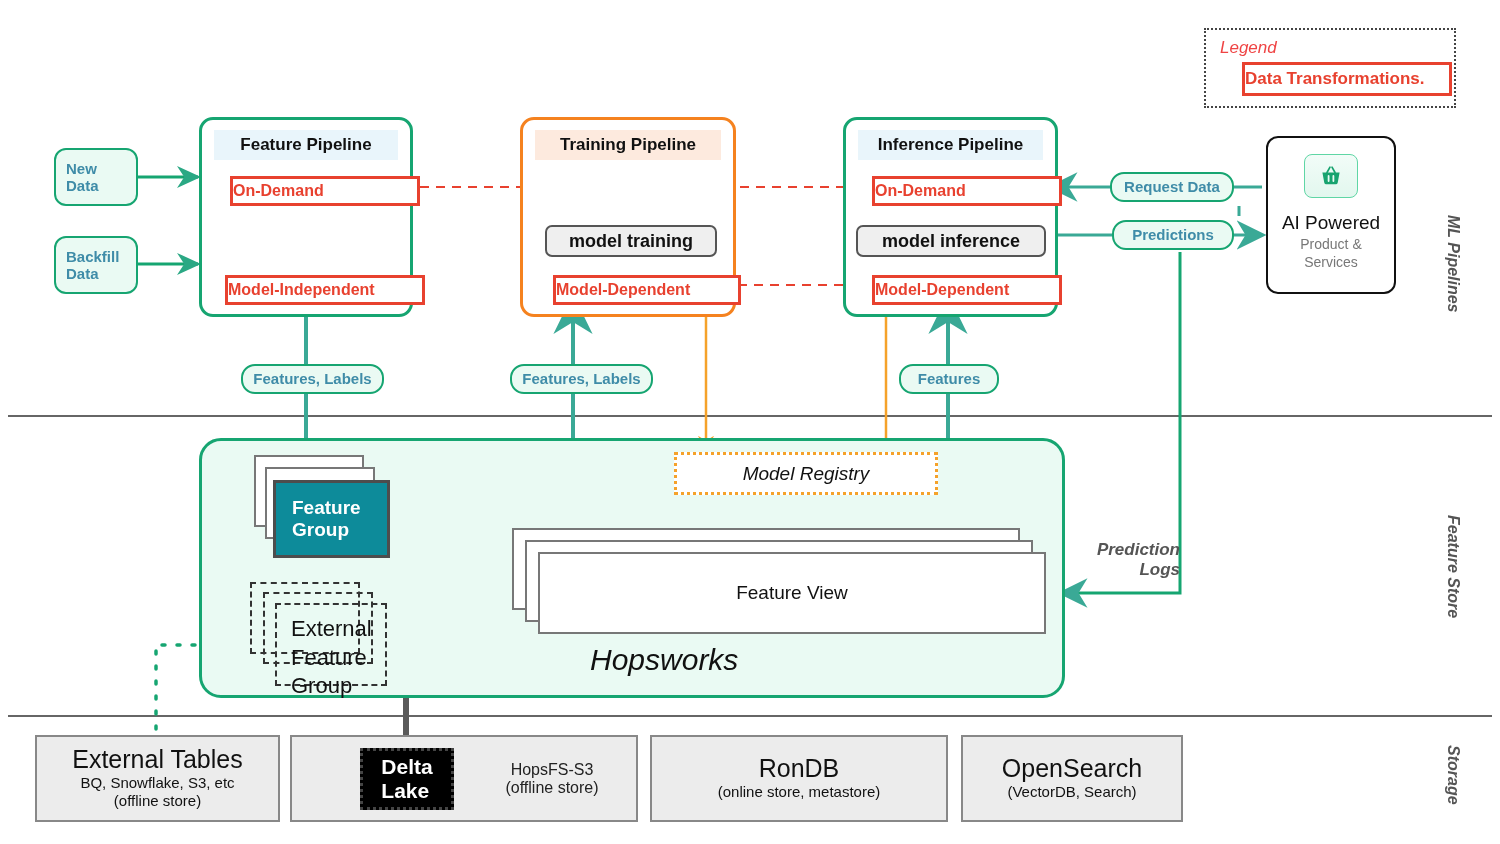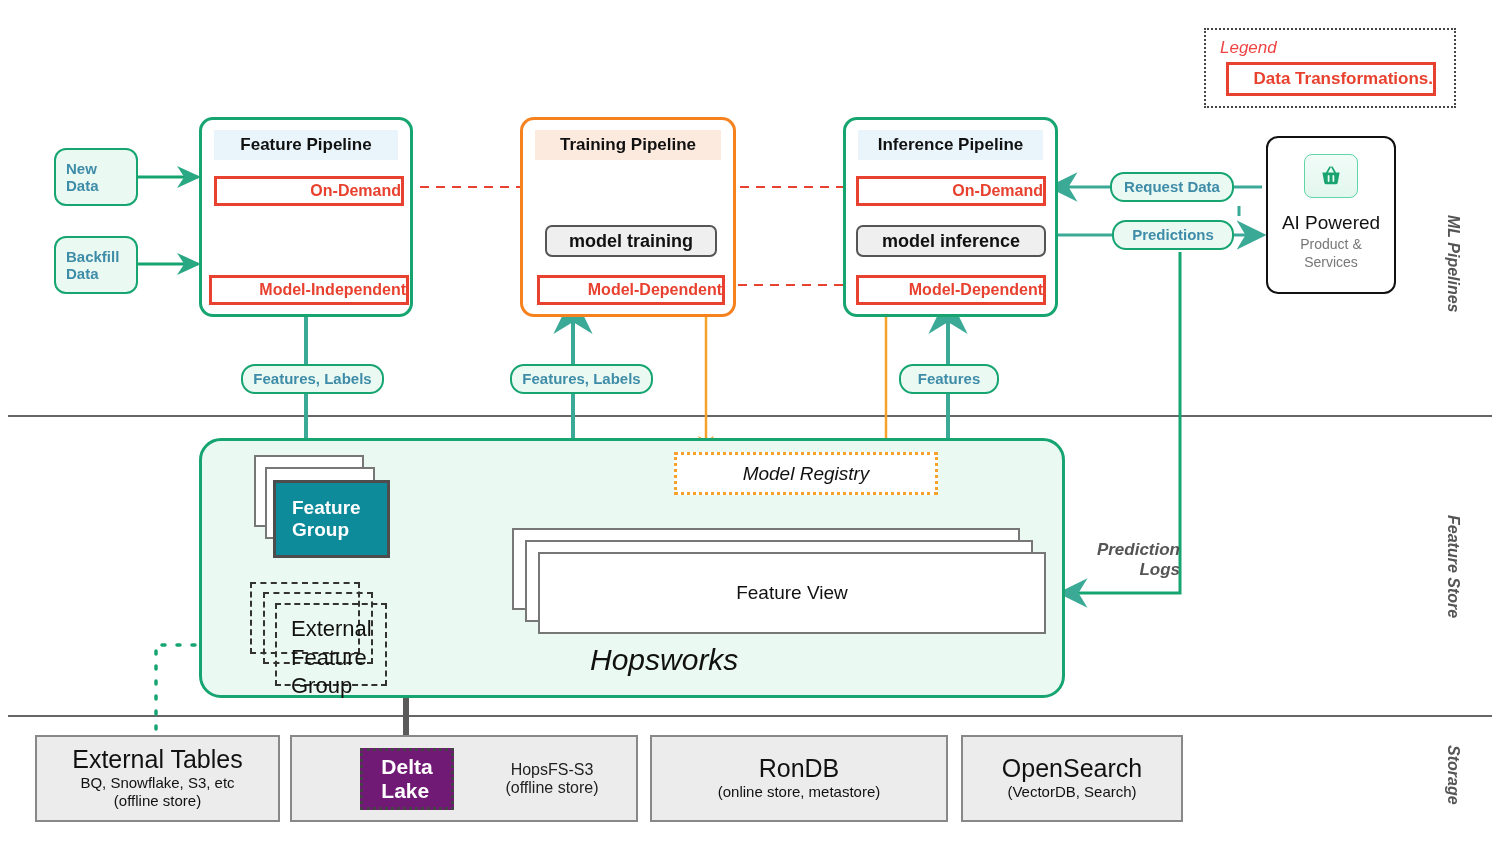--- a/index.html
+++ b/index.html
@@ -22,22 +22,23 @@
     position:absolute;left:12px;right:12px;top:10px;height:30px;
     display:flex;align-items:center;justify-content:center;
     font-weight:bold;font-size:17px;color:#111;background:#e9f5fb;
   }
   .pipe-title.orange{background:#fdeade;}
 
   
   .redbox{
     border:3px solid #e8412f;background:#fff;color:#e8412f;
     font-weight:bold;font-size:16px;
-    display:flex;align-items:center;justify-content:flex-end;
+    display:flex;align-items:center;justify-content:flex-start;
     box-sizing:border-box;
+    margin-left:16px;
   }
   
   .graybox{
     border:2px solid #555;background:#efefef;color:#111;border-radius:7px;
     font-weight:bold;font-size:18px;
     display:flex;align-items:center;justify-content:center;
     box-sizing:border-box;
   }
 
   
@@ -96,21 +97,21 @@
   }
 
   
   .storebox{
     position:absolute;box-sizing:border-box;border:2px solid #888;background:#ececec;
     display:flex;flex-direction:column;align-items:center;justify-content:center;
   }
   .storebox .s1{font-size:25px;color:#111;line-height:1.1;}
   .storebox .s2{font-size:15px;color:#111;line-height:1.25;text-align:center;}
   .delta{
-    position:absolute;box-sizing:border-box;background:#701a75;border:3px dotted #444;
+    position:absolute;box-sizing:border-box;background:#000000;border:3px dotted #444;
     color:#fff;font-weight:bold;font-size:21px;line-height:1.15;
     display:flex;flex-direction:column;align-items:center;justify-content:center;
   }
   .hopsfs-inner{position:absolute;display:flex;flex-direction:column;align-items:center;justify-content:center;}
 
   
   .seclabel{
     position:absolute;font-style:italic;font-weight:bold;font-size:16px;color:#555;
     writing-mode:vertical-rl;text-orientation:mixed;white-space:nowrap;
   }

